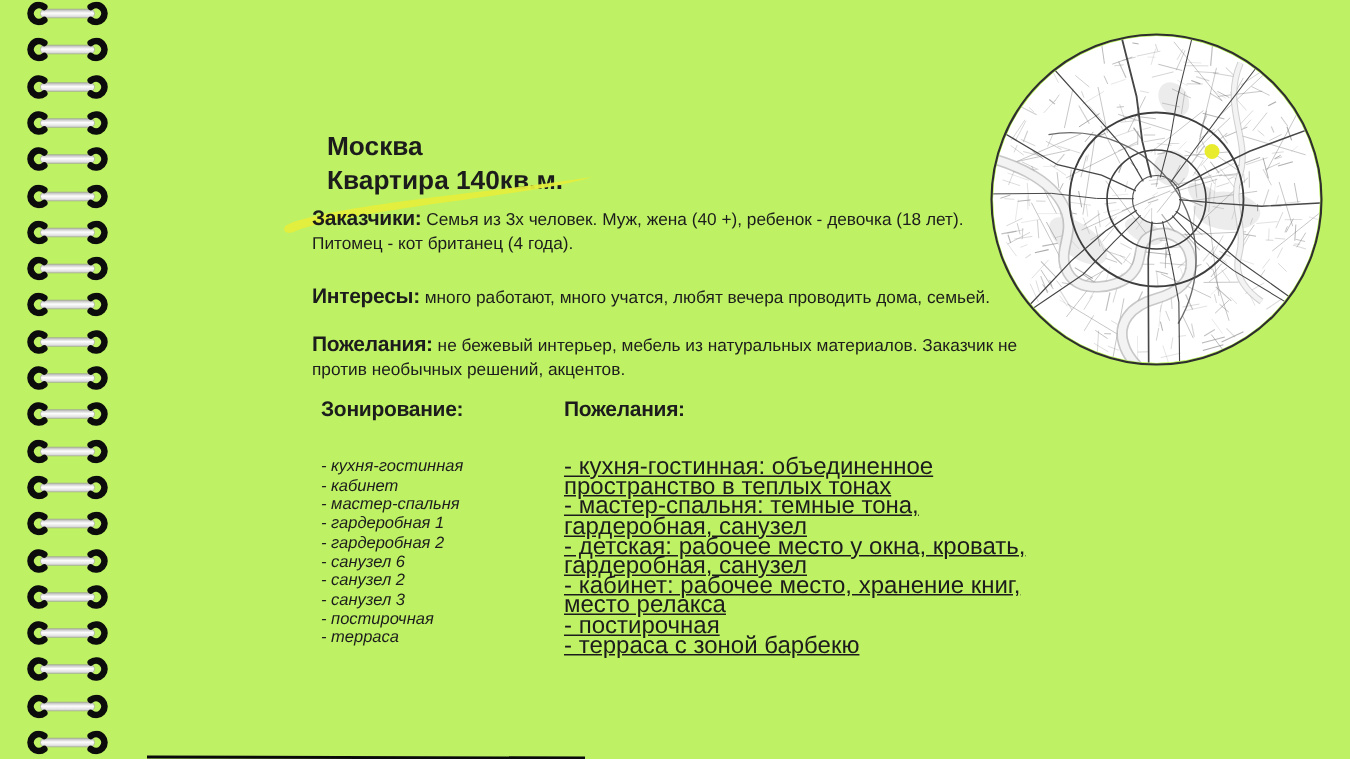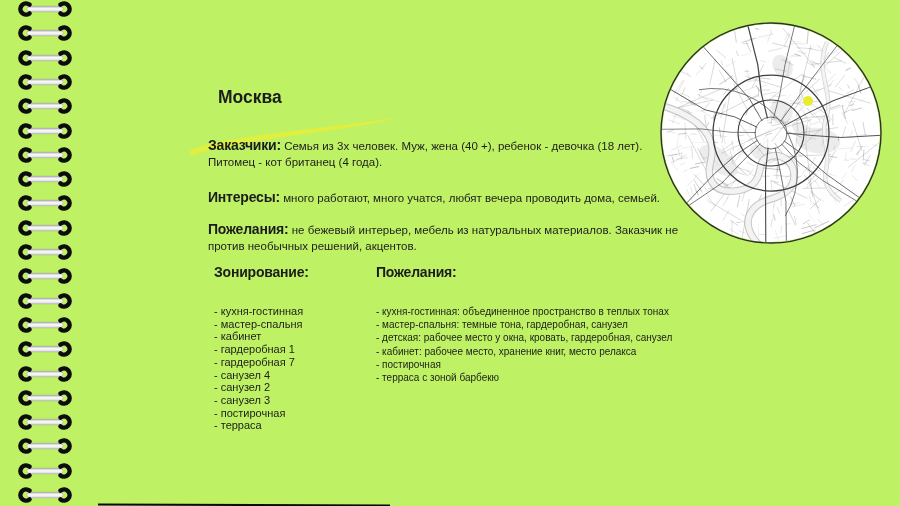--- a/index.html
+++ b/index.html
@@ -18,22 +18,22 @@
         line-height:15.5px;font-weight:400;}
   .lbl{font-size:14px;font-weight:700;letter-spacing:-0.2px;}
   .p-clients{top:138px;}
   .p-interests{top:190px;}
   .p-wishes{top:222px;}
   
   .col{position:absolute;top:264px;}
   .col-zoning{left:214px;width:150px;}
   .col-roomwishes{left:376px;width:330px;}
   .col-header{font-size:14px;font-weight:700;margin-bottom:25px;letter-spacing:-0.2px;}
-  .col-zoning .item{font-size:11px;line-height:12.7px;}
-  .col-roomwishes .item{font-size:10px;line-height:13.2px;}
+  .col-zoning .item{font-size:11px;line-height:12.7px;font-style:italic;}
+  .col-roomwishes .item{font-size:16px;line-height:13.2px;text-decoration:underline;}
   
   .swoosh{position:absolute;left:183px;top:110px;width:220px;height:48px;}
   
   .map{position:absolute;left:654px;top:16px;width:236px;height:236px;}
   
   .page-edge{position:absolute;left:98px;bottom:0px;width:292px;height:2px;
              background:#0a0a0a;transform:rotate(0.15deg);}
   .hidden-defs{position:absolute;width:0;height:0;overflow:hidden;}
 </style>
 </head>
@@ -155,42 +155,43 @@
         </svg></div>
       <div class="ring" style="top: 486px;"><svg width="54" height="16" viewBox="0 0 54 16">
           <rect x="9" y="5.1" width="36" height="5.8" rx="2.9" fill="url(#ringGrad)" stroke="#9c9c9c" stroke-width="0.4"></rect>
           <path d="M 11.45 3.59 A 5.6 5.6 0 1 0 11.45 12.41" fill="none" stroke="#0c0c0c" stroke-width="4.5" stroke-linecap="round"></path>
           <path d="M 42.55 3.59 A 5.6 5.6 0 1 1 42.55 12.41" fill="none" stroke="#0c0c0c" stroke-width="4.5" stroke-linecap="round"></path>
         </svg></div>
     </div>
 
   <div class="title">
     <div>Москва</div>
+    <div>Квартира 140кв.м.</div>
   </div>
 
   <svg class="swoosh" viewBox="0 0 220 48">
     <path id="swooshPath" d="M 7 41 C 16 34 62 27 110 21 C 152 16 186 12 212 8
          C 187 15.5 151 19.5 113 25 C 67 31.5 26 38.5 13 44.5
          C 8.5 46.5 5 44.5 7 41 Z" opacity="0.95" fill="#e4ee3c"></path>
   </svg>
 
   <p class="para p-clients"><span class="lbl">Заказчики:</span> <span>Семья из 3х человек. Муж, жена (40 +), ребенок - девочка (18 лет). Питомец - кот британец (4 года).</span></p>
 
   <p class="para p-wishes"><span class="lbl">Пожелания:</span> <span>не бежевый интерьер, мебель из натуральных материалов. Заказчик не против необычных решений, акцентов.</span></p>
 
   <p class="para p-interests"><span class="lbl">Интересы:</span> <span>много работают, много учатся, любят вечера проводить дома, семьей.</span></p>
 
   <div class="col col-zoning">
     <div class="col-header">Зонирование:</div>
     <div class="item">- кухня-гостинная</div>
+    <div class="item">- кабинет</div>
     <div class="item">- мастер-спальня</div>
-    <div class="item">- кабинет</div>
     <div class="item">- гардеробная 1</div>
-    <div class="item">- гардеробная 7</div>
-    <div class="item">- санузел 4</div>
+    <div class="item">- гардеробная 2</div>
+    <div class="item">- санузел 6</div>
     <div class="item">- санузел 2</div>
     <div class="item">- санузел 3</div>
     <div class="item">- постирочная</div>
     <div class="item">- терраса</div>
   </div>
 
   <div class="col col-roomwishes">
     <div class="col-header">Пожелания:</div>
     <div class="item">- кухня-гостинная: объединенное пространство в теплых тонах</div>
     <div class="item">- мастер-спальня: темные тона, гардеробная, санузел</div>

